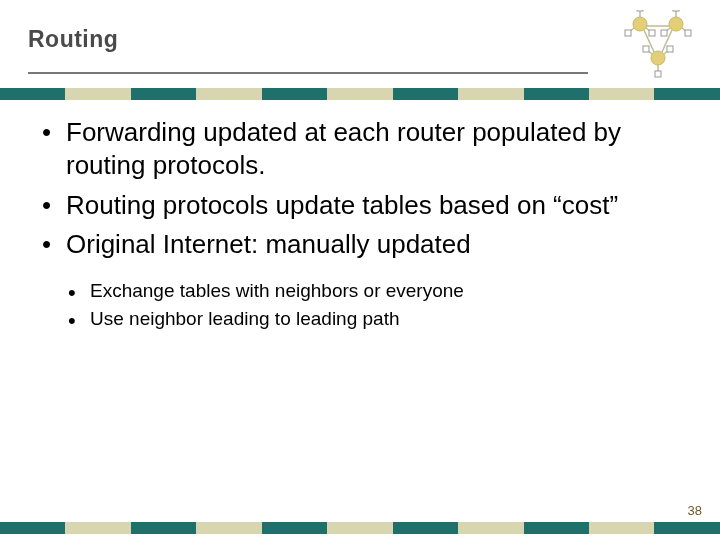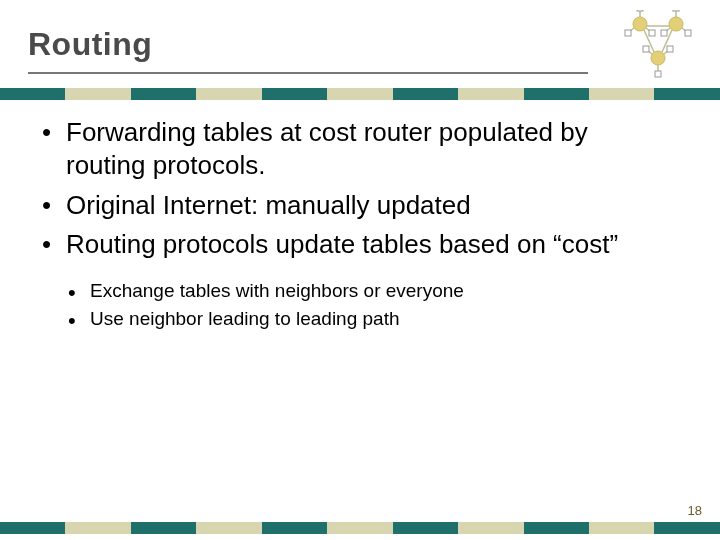--- a/index.html
+++ b/index.html
@@ -1,20 +1,20 @@
 <!DOCTYPE html>
 <html><head>
 <meta charset="utf-8">
 <style>
   * { margin: 0; padding: 0; box-sizing: border-box; }
   html, body { width: 720px; height: 540px; font-family: Arial, Helvetica, sans-serif; background: #fff; color: #000; }
   .slide { position: relative; width: 720px; height: 540px; }
 
   .title-area { position: absolute; top: 26px; left: 28px; right: 120px; }
-  .title { font-size: 32px; color: #4a4a4a; letter-spacing: 0.5px; }
+  .title { font-size: 23px; color: #4a4a4a; letter-spacing: 0.5px; }
 
   .underline { position: absolute; top: 72px; left: 28px; width: 560px; height: 2px; background: #777; }
 
   .logo { position: absolute; top: 10px; right: 22px; width: 78px; height: 70px; }
 
   .stripe { position: absolute; left: 0; height: 12px; width: 720px; display: flex; }
   .stripe.top { top: 88px; }
   .stripe.bottom { bottom: 6px; }
   .seg { height: 100%; }
 
@@ -87,23 +87,23 @@
     <div class="seg" style="width:65.45px;background:#d8d6b0"></div>
     <div class="seg" style="width:65.45px;background:#1f6f6a"></div>
     <div class="seg" style="width:65.45px;background:#d8d6b0"></div>
     <div class="seg" style="width:65.45px;background:#1f6f6a"></div>
     <div class="seg" style="width:65.45px;background:#d8d6b0"></div>
     <div class="seg" style="width:65.45px;background:#1f6f6a"></div>
   </div>
 
   <div class="content">
     <ul>
-      <li class="b1">Forwarding tables at cost router populated by routing protocols.</li>
+      <li class="b1">Forwarding updated at each router populated by routing protocols.</li>
+      <li class="b1">Routing protocols update tables based on “cost”</li>
       <li class="b1">Original Internet: manually updated</li>
-      <li class="b1">Routing protocols update tables based on “cost”</li>
     </ul>
     <ul class="sub">
       <li>Exchange tables with neighbors or everyone</li>
       <li>Use neighbor leading to leading path</li>
     </ul>
   </div>
 
   <div class="stripe bottom">
     <div class="seg" style="width:65.45px;background:#1f6f6a"></div>
     <div class="seg" style="width:65.45px;background:#d8d6b0"></div>
@@ -111,15 +111,15 @@
     <div class="seg" style="width:65.45px;background:#d8d6b0"></div>
     <div class="seg" style="width:65.45px;background:#1f6f6a"></div>
     <div class="seg" style="width:65.45px;background:#d8d6b0"></div>
     <div class="seg" style="width:65.45px;background:#1f6f6a"></div>
     <div class="seg" style="width:65.45px;background:#d8d6b0"></div>
     <div class="seg" style="width:65.45px;background:#1f6f6a"></div>
     <div class="seg" style="width:65.45px;background:#d8d6b0"></div>
     <div class="seg" style="width:65.45px;background:#1f6f6a"></div>
   </div>
 
-  <div class="pagenum">18</div>
+  <div class="pagenum">38</div>
 
 </div>
 
 </body></html>

